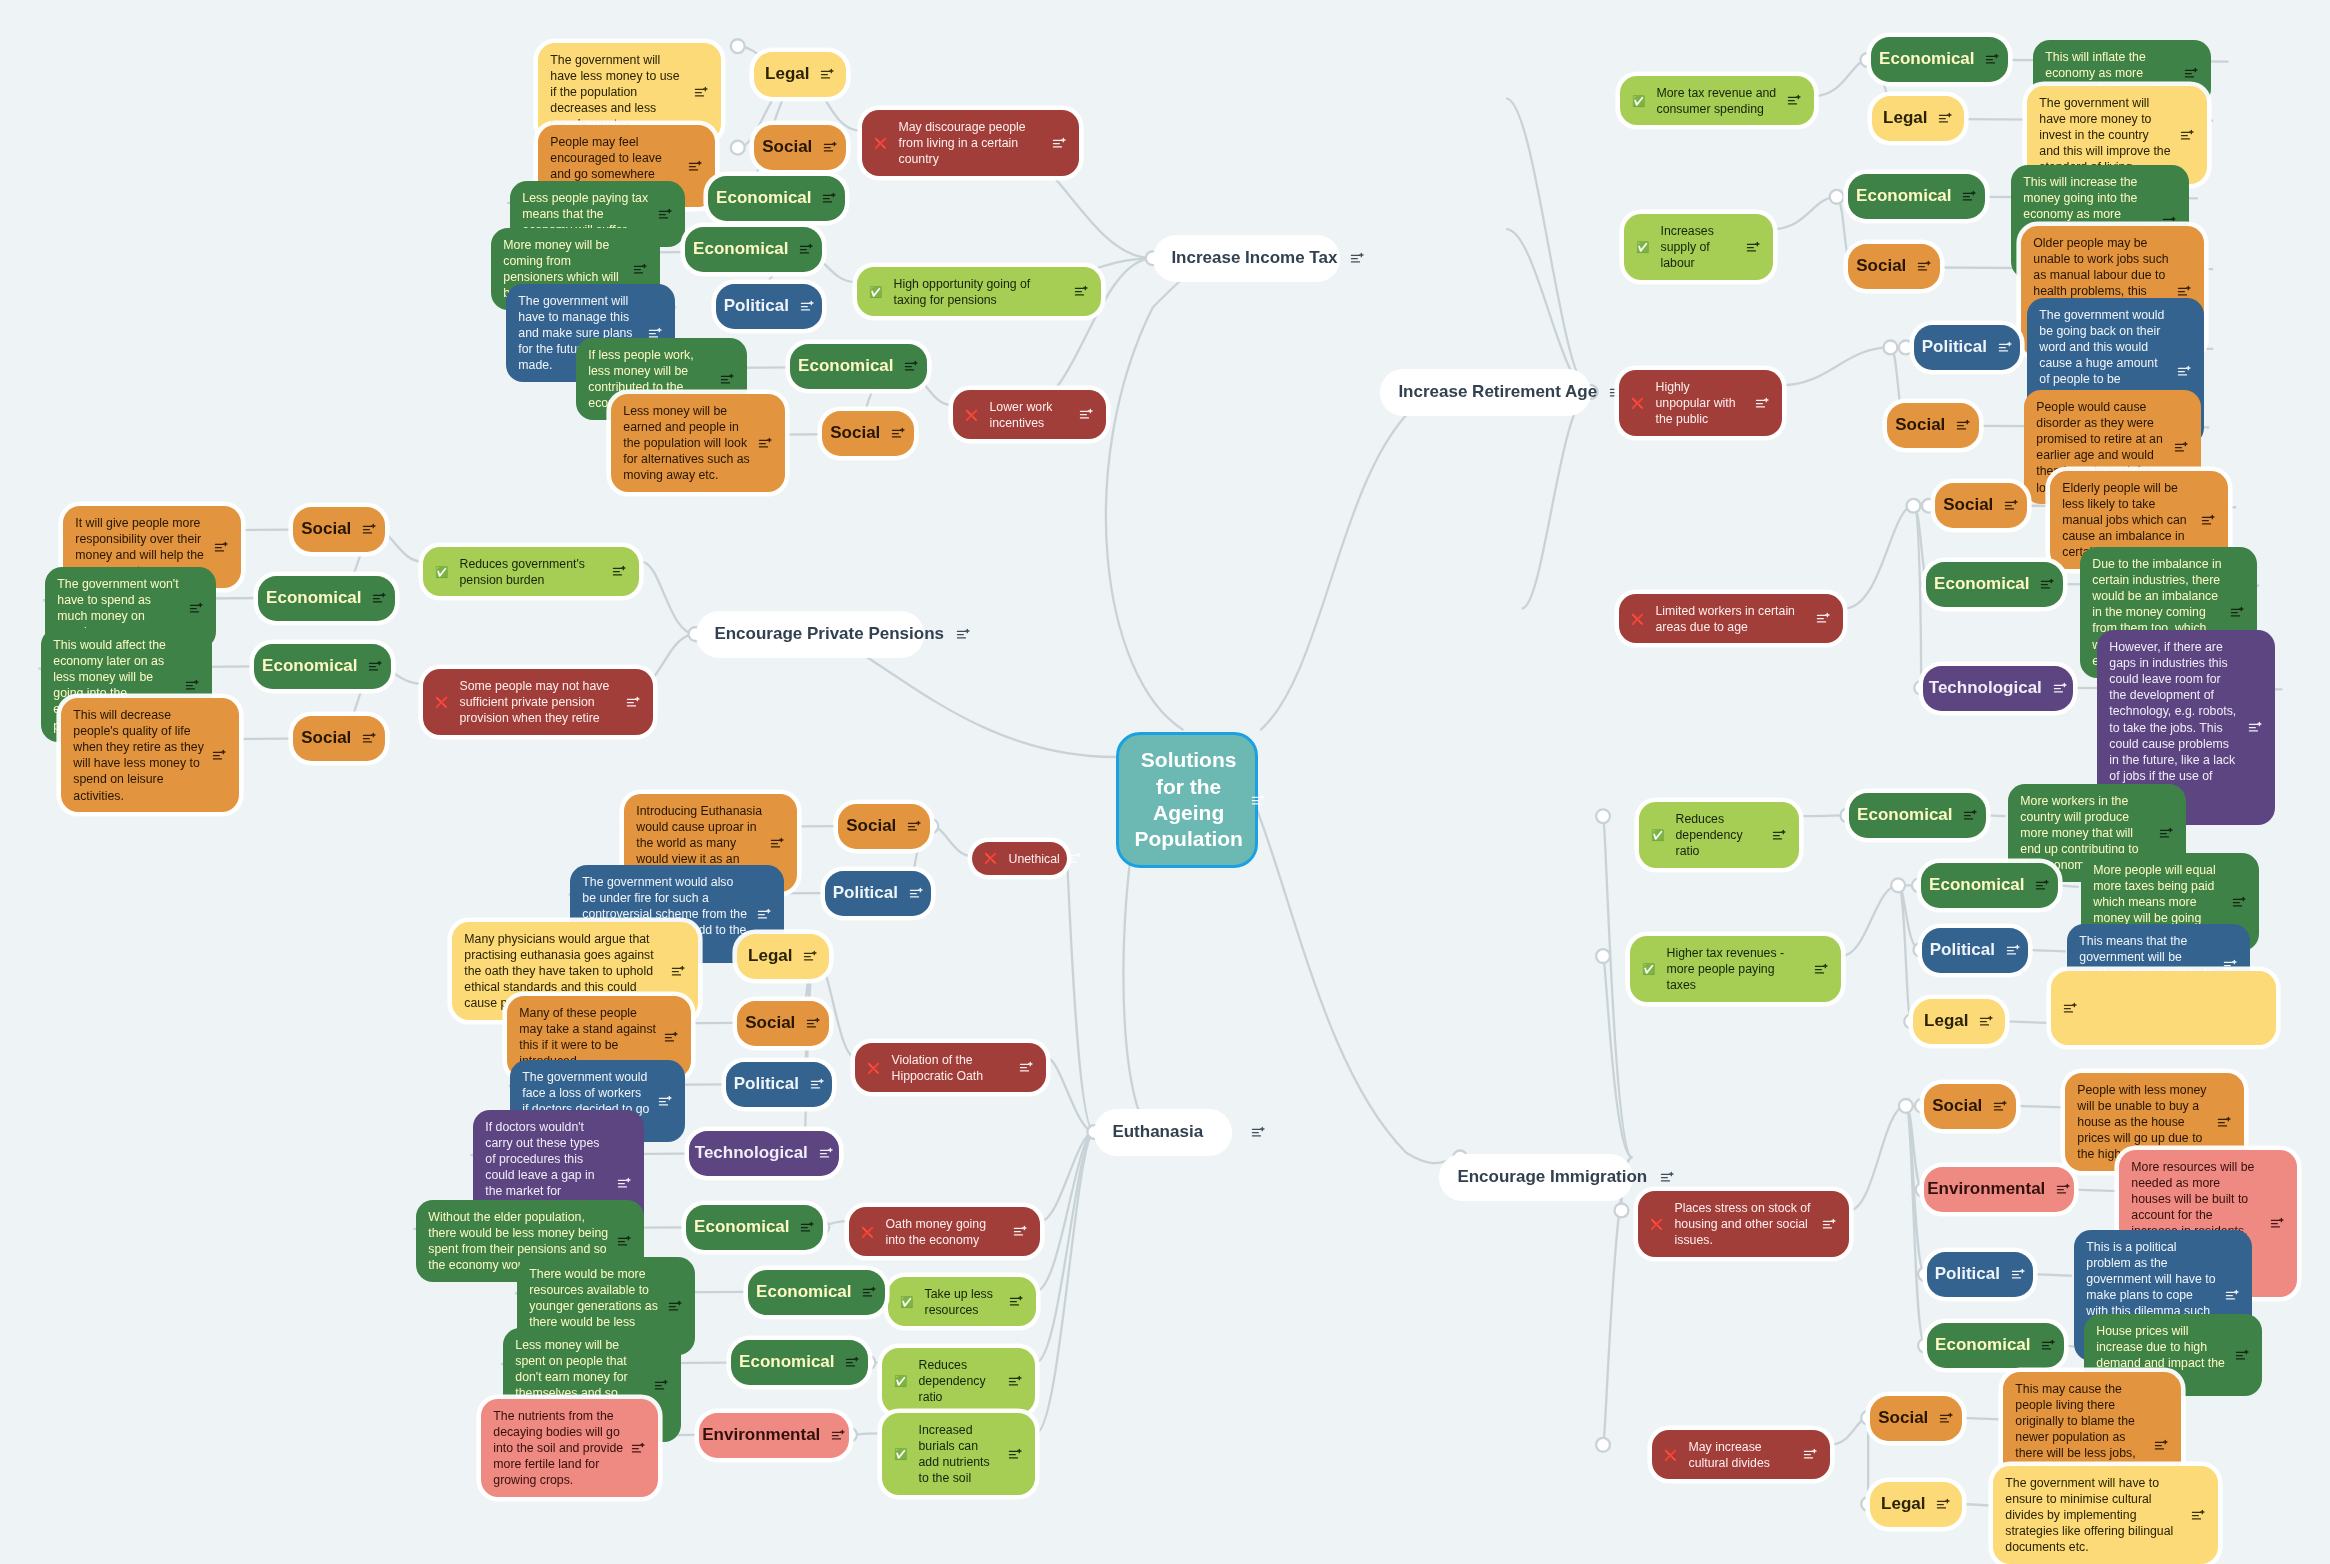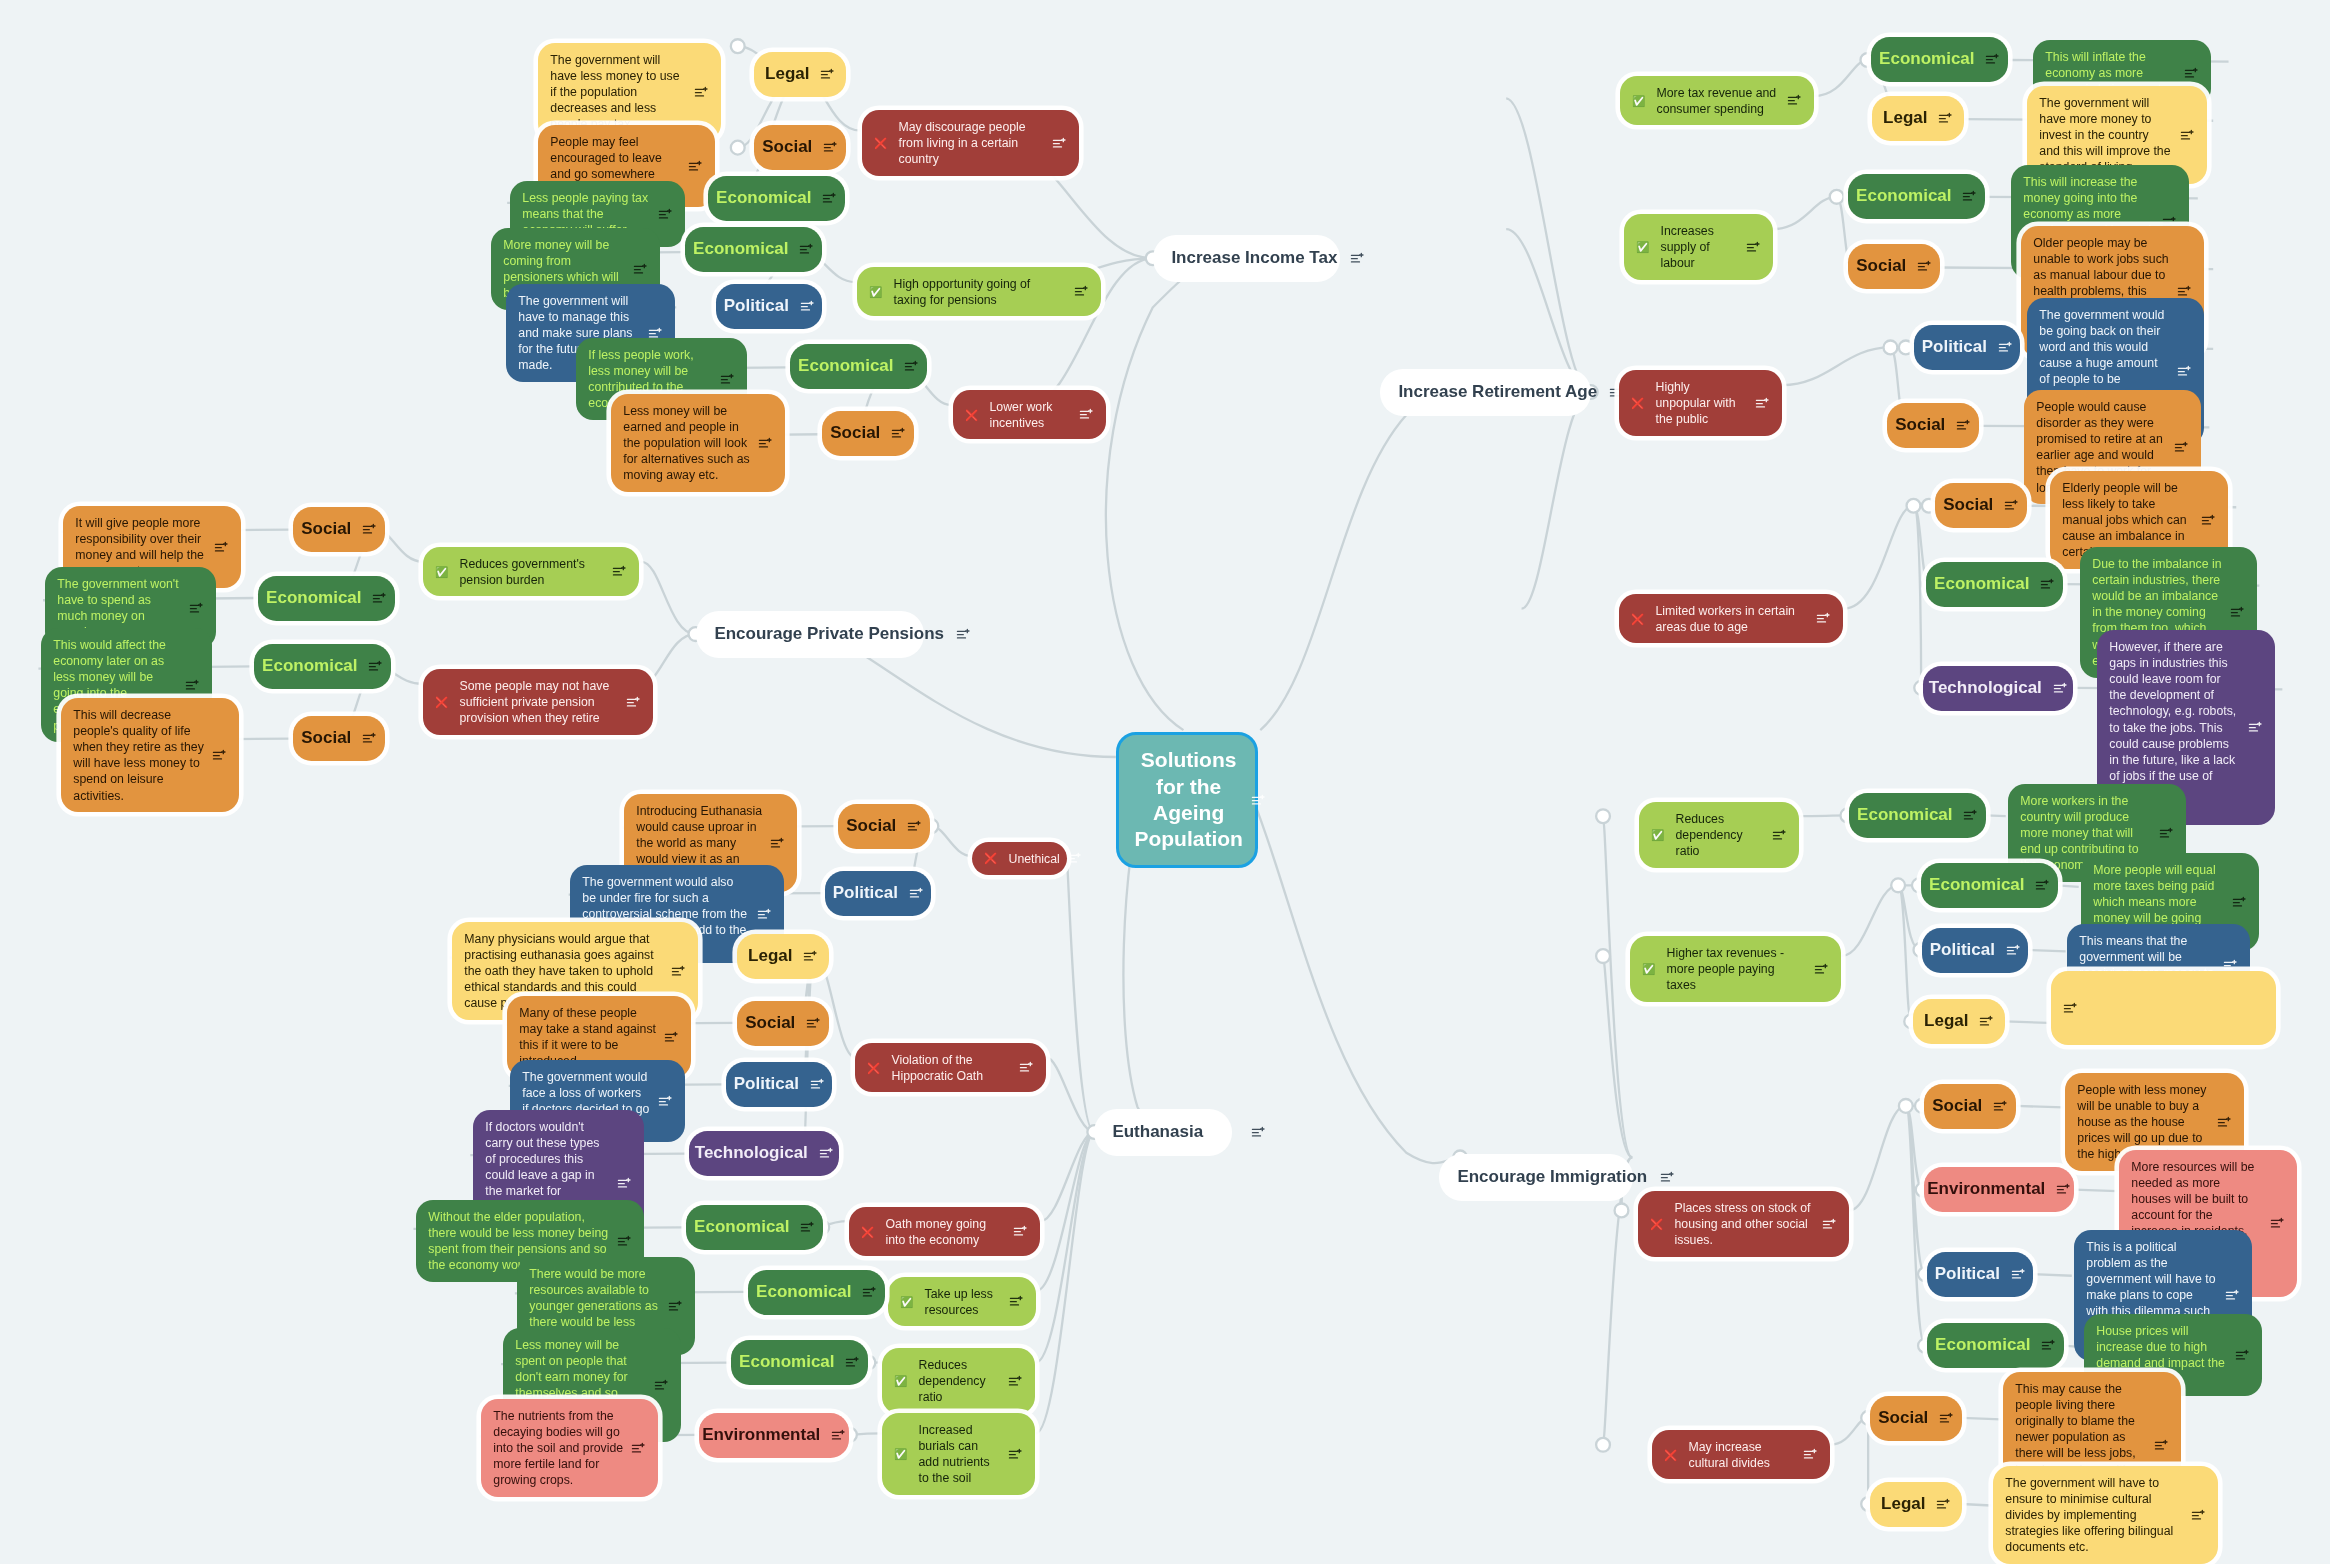--- a/index.html
+++ b/index.html
@@ -27,21 +27,21 @@
     box-shadow:0 0 0 4.6px rgba(255,255,255,.95);
   }
   .node.noring{box-shadow:none;}
   .node .txt{flex:1;}
   .ico{
     flex:0 0 auto;width:14.6px;height:14.6px;opacity:.92;
   }
   .ico svg{display:block;width:14.6px;height:14.6px;}
 
   
-  .c-green   {background:#3f8248;color:#bef264;}
+  .c-green   {background:#3f8248;color:#fef9c3;}
   .c-lgreen  {background:#a6ce54;color:#15240a;}
   .c-orange  {background:#e2943f;color:#271603;}
   .c-yellow  {background:#fbda77;color:#2a2204;}
   .c-blue    {background:#35638f;color:#eef4fa;}
   .c-red     {background:#a13e39;color:#fdeeed;}
   .c-salmon  {background:#ee8a82;color:#34100c;}
   .c-purple  {background:#5c4580;color:#f1ecf7;}
   .c-teal    {background:#6cb8b2;color:#ffffff;border:3.8px solid #1ba1e2;}
 
   .c-blue .ico svg, .c-red .ico svg, .c-purple .ico svg{stroke:#fff;}
@@ -216,21 +216,21 @@
         <circle cx="2505" cy="1751" r="9"></circle>
       <circle cx="2431" cy="1845" r="9"></circle>
         <circle cx="2431" cy="1957" r="9"></circle>
       <circle cx="2110" cy="1575" r="9"></circle>
         <circle cx="2086" cy="1880" r="9"></circle>
         <circle cx="2086" cy="1244" r="9"></circle>
       <circle cx="1900" cy="1506" r="9"></circle>
     </g>
   </svg>
   <div id="nodes">
-      <div class="node c-teal root" style="left: 1116px; top: 732px; width: 142px; min-height: 48px;">
+      <div class="node c-teal root" style="left: 1116px; top: 732px; width: 142px; min-height: 48px; border-radius: 24px;">
         <span class="txt">Solutions for the Ageing Population</span>
         <span class="ico">
           <svg viewBox="0 0 20 20" fill="none" stroke="currentColor" stroke-width="1.8" stroke-linecap="round">
             <path d="M2 6h11M2 10.5h8M2 15h11"></path>
             <path d="M15.5 3.2v4.6M13.2 5.5h4.6"></path>
           </svg>
         </span>
       </div>
       <div class="node branch" style="left: 1153px; top: 235px; width: 187px; min-height: 46px;">
         <span class="txt">Increase Income Tax</span>

